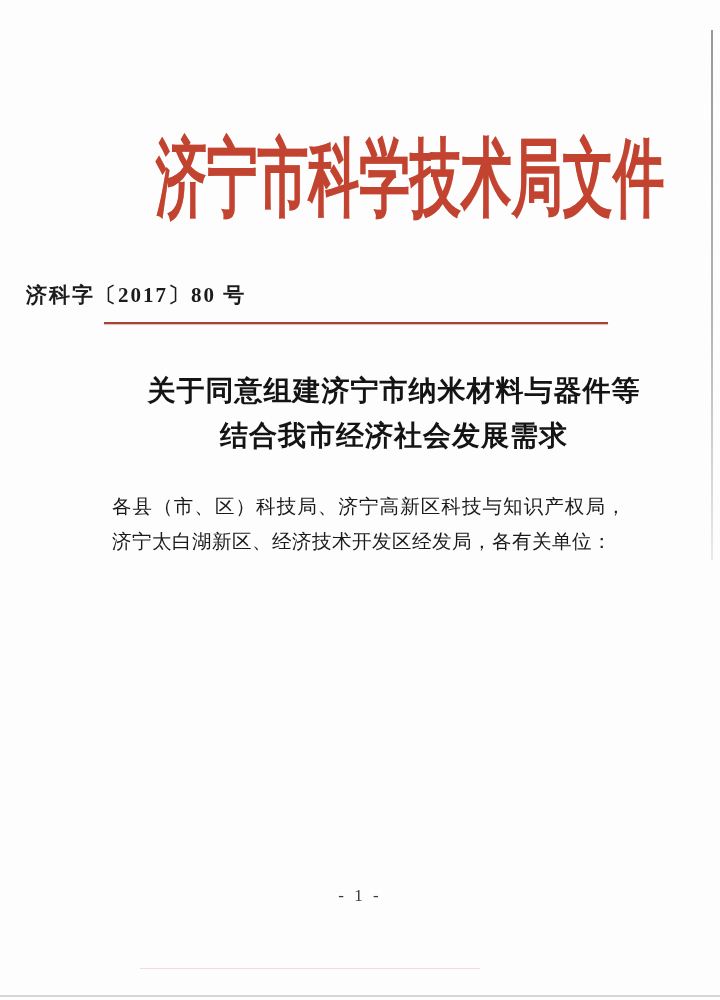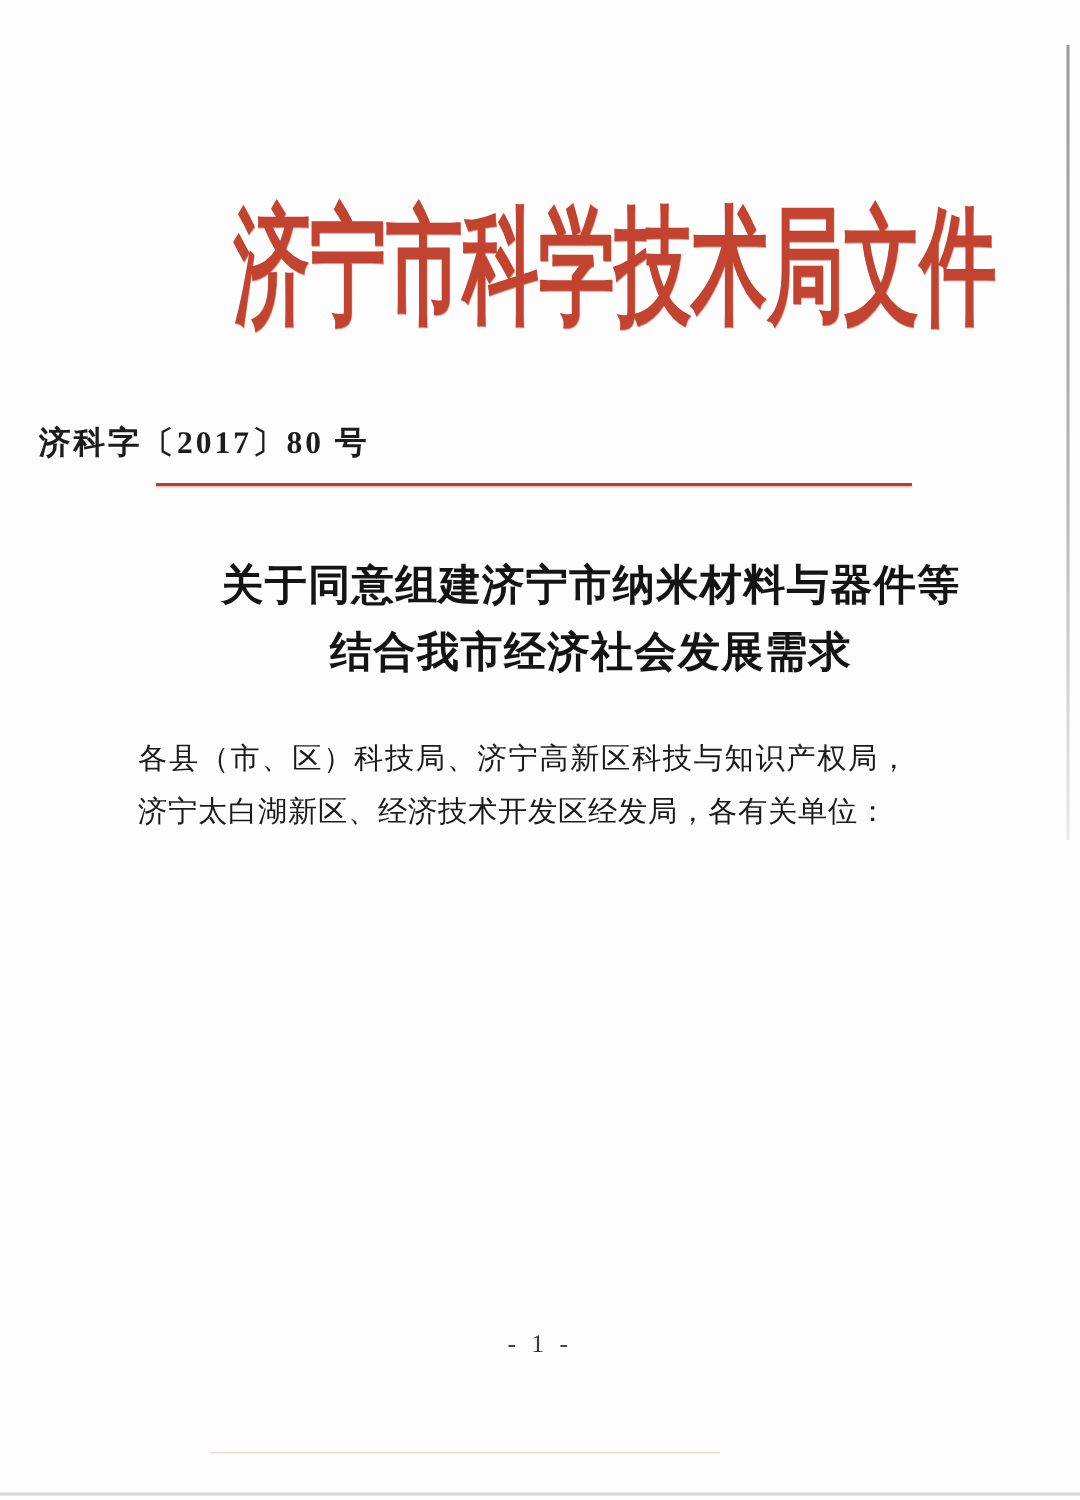--- a/index.html
+++ b/index.html
@@ -71,21 +71,21 @@
     line-height: 45px;
     font-weight: bold;
     color: #141414;
     letter-spacing: 1px;
     padding-left: 44px;
   }
   
   .body-text {
     position: absolute;
     top: 489px;
-    left: 92px;
+    left: 112px;
     width: 514px;
     font-size: 19.5px;
     line-height: 35px;
     color: #1a1a1a;
     text-align: justify;
     text-justify: inter-ideograph;
     letter-spacing: 0.5px;
   }
   .body-text p {
     margin: 0;

